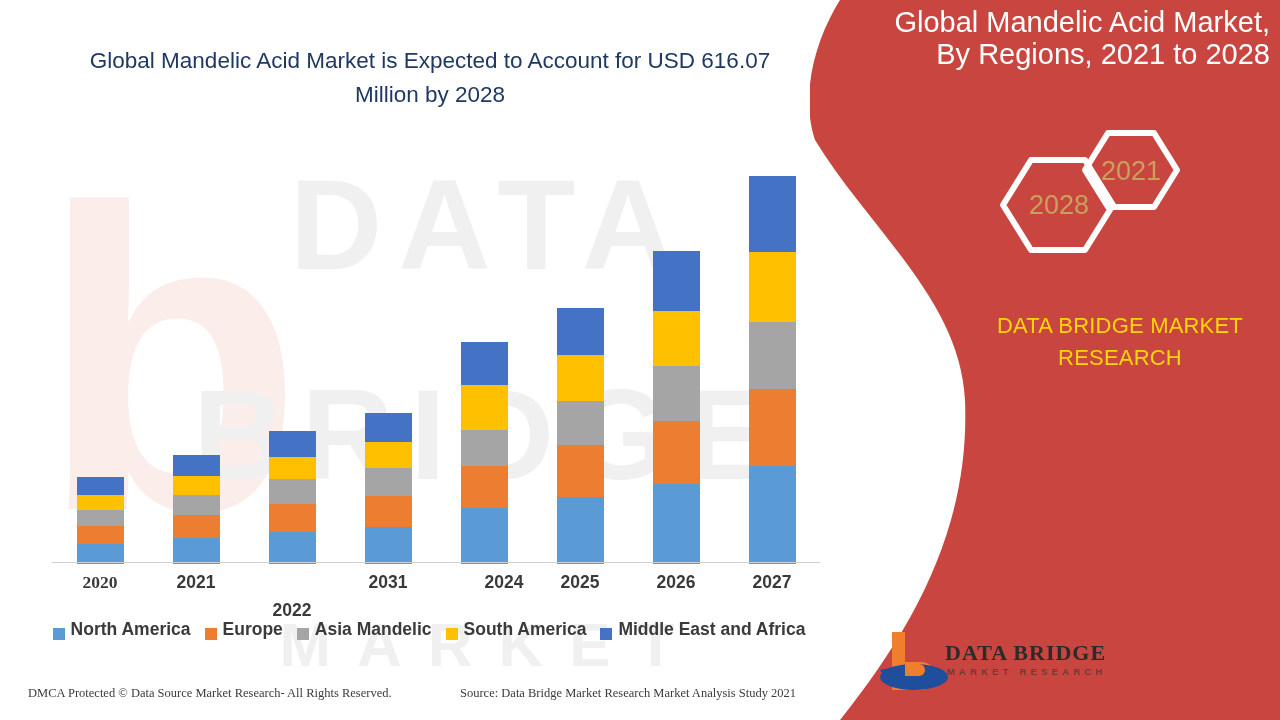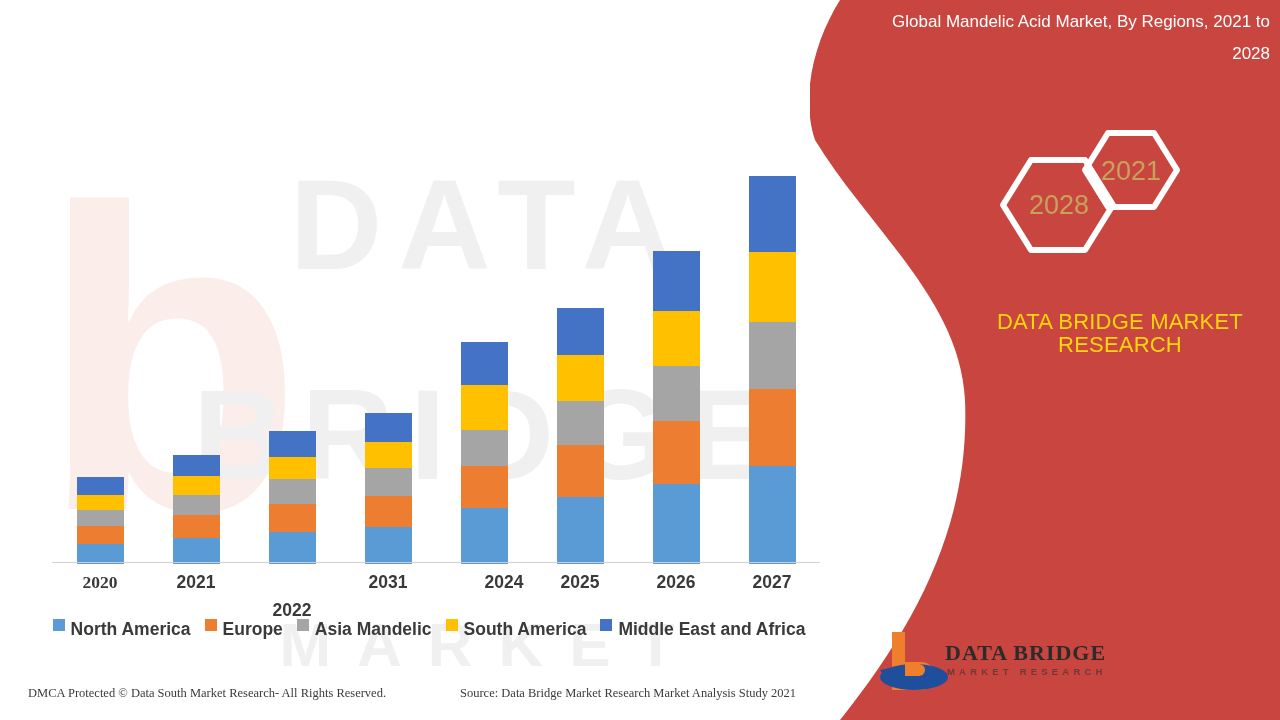--- a/index.html
+++ b/index.html
@@ -23,26 +23,26 @@
     color:#fbeeea;font-size:430px;font-weight:700;line-height:380px;
     user-select:none;pointer-events:none;
   }
 
   
   .red-panel{position:absolute;right:0;top:0;width:470px;height:720px;}
   .red-panel svg{display:block;}
 
   .panel-title{
     position:absolute;left:880px;top:6px;width:390px;
-    color:#ffffff;font-size:17px;line-height:32px;text-align:right;
+    color:#ffffff;font-size:29px;line-height:32px;text-align:right;
     font-weight:400;
   }
   .brand-text{
     position:absolute;left:975px;top:310px;width:290px;
-    color:#ffd60a;font-size:22px;line-height:23px;text-align:center;
+    color:#ffd60a;font-size:22px;line-height:32px;text-align:center;
     font-weight:400;letter-spacing:.2px;
   }
   .hexes{position:absolute;left:975px;top:110px;width:220px;height:180px;}
 
   
   .chart-title{
     position:absolute;left:60px;top:44px;width:740px;
     text-align:center;color:#1f3864;font-size:22.5px;line-height:34px;
     font-weight:400;
   }
@@ -53,21 +53,21 @@
   .xlabels{position:absolute;left:52px;top:572px;width:768px;height:30px;}
   .xlab{
     position:absolute;top:0;width:96px;text-align:center;
     font-size:17.5px;font-weight:700;color:#3a3a3a;
   }
 
   .legend{
     position:absolute;left:52px;top:614px;width:768px;height:30px;
     display:flex;align-items:center;justify-content:center;gap:0px;
   }
-  .leg-item{display:flex;align-items:flex-start;margin-right:14px;}
+  .leg-item{display:flex;align-items:flex-end;margin-right:14px;}
   .leg-swatch{width:12px;height:12px;margin-right:6px;display:inline-block;}
   .leg-label{font-size:17.5px;font-weight:700;color:#3a3a3a;white-space:nowrap;}
 
   .footer-left{
     position:absolute;left:28px;top:686px;
     font-family:"Liberation Serif", serif;font-size:12.5px;color:#3b3b3b;
   }
   .footer-right{
     position:absolute;left:460px;top:686px;
     font-family:"Liberation Serif", serif;font-size:12.5px;color:#3b3b3b;
@@ -123,20 +123,21 @@
     <svg width="225" height="62" viewBox="0 0 225 62" xmlns="http://www.w3.org/2000/svg">
       <path d="M14 2 h13 v30 h16 a14 14 0 0 1 0 28 h-29 z M27 44 h14 a5 5 0 0 0 0 -10 h-14 z" fill="#F07F2D"></path>
       <path d="M2 40 C14 62, 52 66, 66 44 C54 58, 22 55, 12 38 Z" fill="#1F4E9C"></path>
       <ellipse cx="36" cy="47" rx="34" ry="13" fill="#1F4E9C"></ellipse>
       <path d="M27 34 h14 a6 6 0 0 1 0 12 h-14 z" fill="#F07F2D"></path>
     </svg>
   </div>
   <div class="logo-word">DATA BRIDGE</div>
   <div class="logo-sub">MARKET RESEARCH</div>
 
+  <div class="chart-title">Global Mandelic Acid Market is Expected to Account for USD 616.07 Million by 2028</div>
 
   <div class="plot" id="plot">
       <div class="bar" style="left: 24.5px;">
         <div class="seg" style="height: 17.675px; background: rgb(68, 114, 196);"></div>
         <div class="seg" style="height: 15.15px; background: rgb(255, 192, 0);"></div>
         <div class="seg" style="height: 16.4125px; background: rgb(165, 165, 165);"></div>
         <div class="seg" style="height: 18.3062px; background: rgb(237, 125, 49);"></div>
         <div class="seg" style="height: 19.5688px; background: rgb(91, 155, 213);"></div>
       </div>
       <div class="bar" style="left: 120.5px;">
@@ -217,15 +218,15 @@
       <div class="leg-item">
         <span class="leg-swatch" style="background: rgb(255, 192, 0);"></span>
         <span class="leg-label">South America</span>
       </div>
       <div class="leg-item">
         <span class="leg-swatch" style="background: rgb(68, 114, 196);"></span>
         <span class="leg-label">Middle East and Africa</span>
       </div>
     </div>
 
-  <div class="footer-left">DMCA Protected © Data South Market Research- All Rights Reserved.</div>
+  <div class="footer-left">DMCA Protected © Data Source Market Research- All Rights Reserved.</div>
   <div class="footer-right">Source: Data Bridge Market Research Market Analysis Study 2021</div>
 </div>
 
 </body></html>

